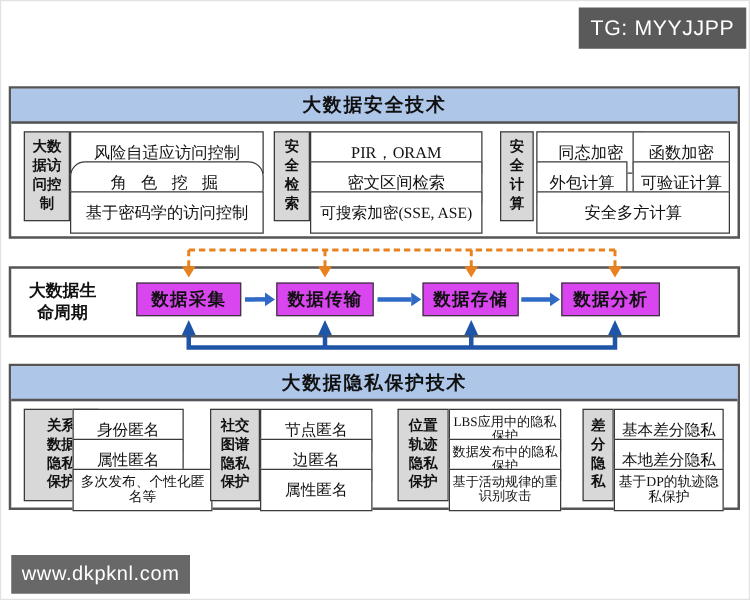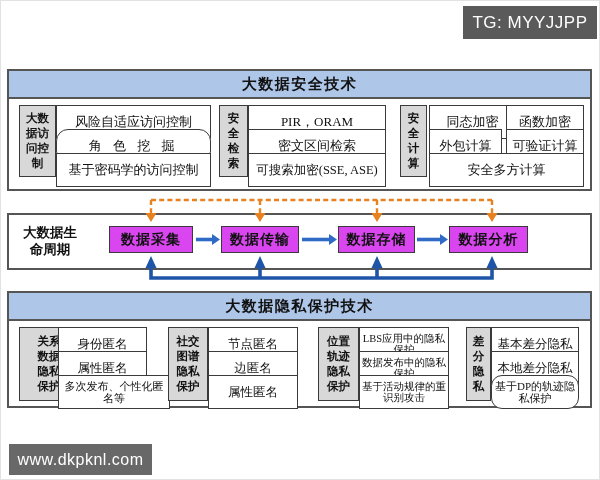--- a/index.html
+++ b/index.html
@@ -164,17 +164,17 @@
   <div class="cell xs" style="left:358px;top:326px;width:90px;height:24px;">LBS应用中的隐私保护</div>
   <div class="cell xs" style="left:358px;top:350px;width:90px;height:24px;">数据发布中的隐私保护</div>
   <div class="cell xs" style="left:358px;top:374px;width:90px;height:26px;">基于活动规律的重识别攻击</div>
 
   <div class="vlabel" style="left:465px;top:326px;width:25px;height:74px;">差
 分
 隐
 私</div>
   <div class="cell mid" style="left:490px;top:326px;width:88px;height:24px;">基本差分隐私</div>
   <div class="cell mid" style="left:490px;top:350px;width:88px;height:24px;">本地差分隐私</div>
-  <div class="cell sm" style="left:490px;top:374px;width:88px;height:26px;border-radius:11px;">基于DP的轨迹隐私保护</div>
+  <div class="cell sm" style="left:490px;top:374px;width:88px;height:26px;">基于DP的轨迹隐私保护</div>
 
   <div class="badge site-badge">www.dkpknl.com</div>
 
 </div>
 
 </body></html>

